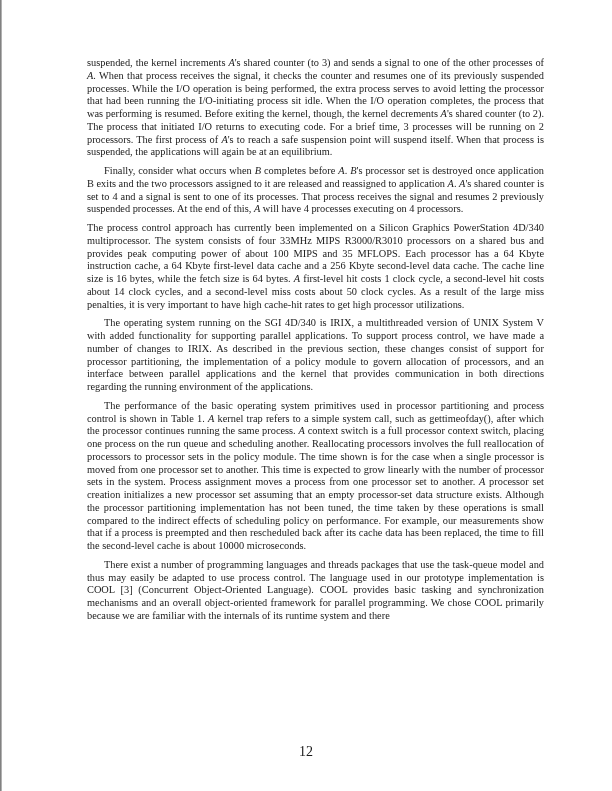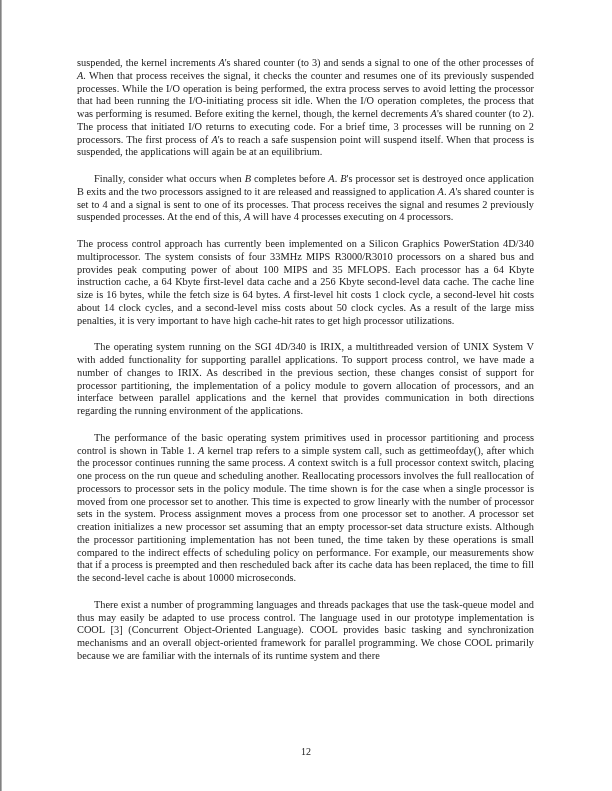--- a/index.html
+++ b/index.html
@@ -18,55 +18,55 @@
     .scan-edge {
       position: absolute;
       left: 0;
       top: 0;
       width: 2px;
       height: 791px;
       background: linear-gradient(to right, #6a6a6a, #c8c8c8);
     }
     .page {
       position: absolute;
-      left: 77px;
+      left: 87px;
       top: 57px;
       width: 457px;
     }
     p {
       margin: 0;
       font-size: 10.35px;
       line-height: 12.75px;
       text-align: justify;
       text-align-last: left;
     }
     p.indent {
       text-indent: 17px;
     }
     p + p {
-      margin-top: 14px;
+      margin-top: 6px;
     }
     .section-heading {
       margin: 22px 0 17px 0;
       font-size: 14.2px;
       font-weight: bold;
       line-height: 18px;
       white-space: nowrap;
     }
     .section-number {
       display: inline-block;
       width: 24px;
     }
     .page-number {
       position: absolute;
       left: 0;
       width: 612px;
       top: 745px;
       text-align: center;
-      font-size: 10px;
+      font-size: 14px;
       line-height: 13px;
     }
     i {
       font-style: italic;
     }
   </style>
 </head>
 <body>
 
 <div class="scan-edge"></div>

